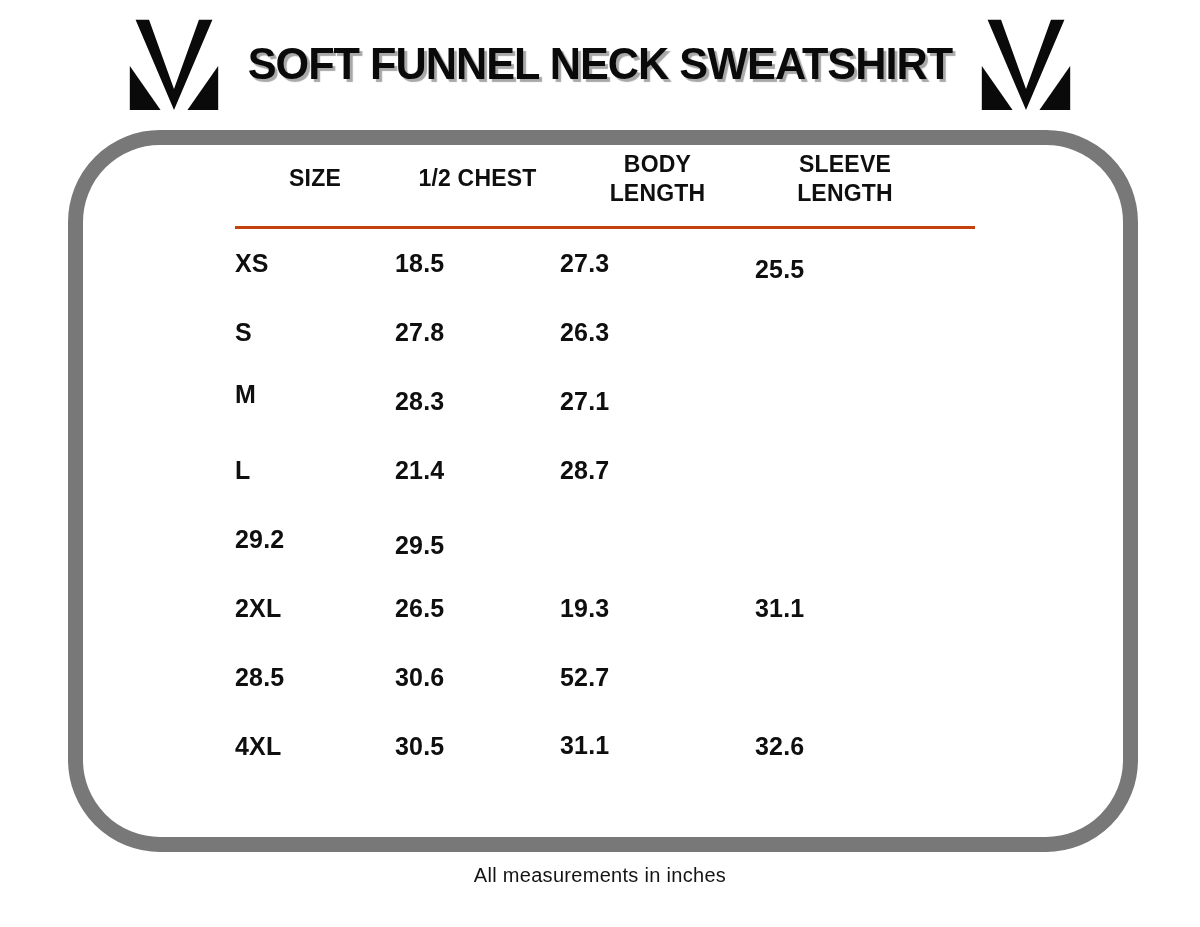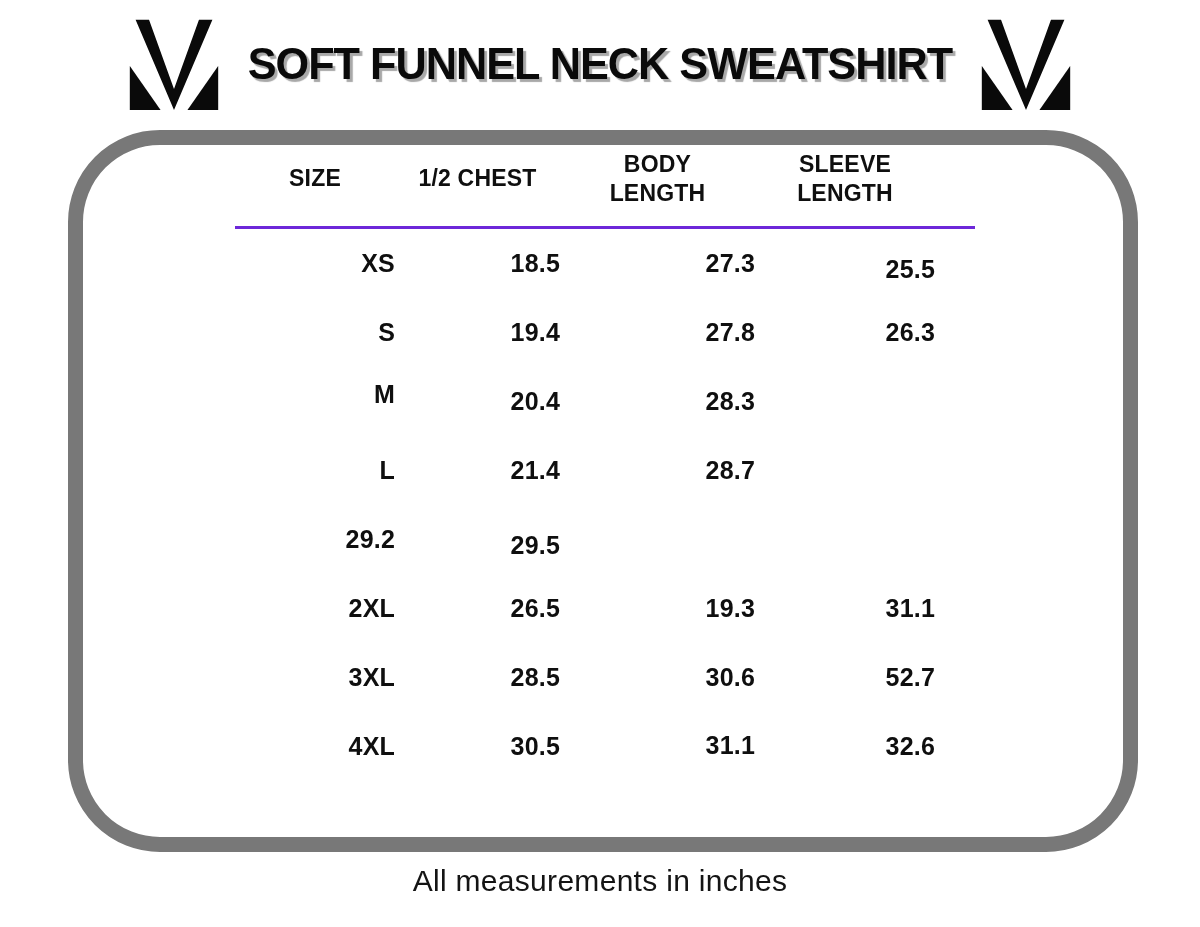--- a/index.html
+++ b/index.html
@@ -45,53 +45,53 @@
   .size-table {
     position: absolute;
     left: 235px; top: 150px;
     width: 740px;
   }
   .thead {
     display: grid;
     grid-template-columns: 160px 165px 195px 180px;
     align-items: center;
     min-height: 66px;
-    border-bottom: 3px solid #6d28d9;
+    border-bottom: 3px solid #c2410c;
     padding-bottom: 18px;
   }
   .th {
     text-align: center;
     font-weight: bold;
     font-size: 23px;
     line-height: 1.25;
     white-space: pre-line;
     letter-spacing: 0.2px;
   }
   .trow {
     display: grid;
     grid-template-columns: 160px 165px 195px 180px;
     align-items: center;
     height: 69px;
   }
   .td {
-    text-align: right;
+    text-align: left;
     font-weight: bold;
     font-size: 25px;
     letter-spacing: 0.2px;
   }
   
   .trow:nth-child(2) .c4, .trow:nth-child(6) .c4 { transform: translateY(6px); }
   .trow:nth-child(4) .c1 { transform: translateY(-7px); }
   .trow:nth-child(9) .c3 { transform: translateY(-5px); margin-top: 9px; }
   .footer-note {
     position: absolute;
     left: 0; right: 0;
     top: 864px;
     text-align: center;
-    font-size: 30px;
+    font-size: 20px;
     font-weight: 400;
     color: #141414;
     letter-spacing: 0.3px;
   }
 </style>
 </head>
 <body>
 
 <div class="page">
 
@@ -127,46 +127,44 @@
     </div>
 
     <div class="trow">
       <div class="td c1">XS</div>
       <div class="td c2">18.5</div>
       <div class="td c3">27.3</div>
       <div class="td c4">25.5</div>
     </div>
     <div class="trow">
       <div class="td c1">S</div>
-      <div class="td c2">19.4</div>
       <div class="td c3">27.8</div>
       <div class="td c4">26.3</div>
     </div>
     <div class="trow">
       <div class="td c1">M</div>
-      <div class="td c2">20.4</div>
       <div class="td c3">28.3</div>
+      <div class="td c4">27.1</div>
     </div>
     <div class="trow">
       <div class="td c1">L</div>
       <div class="td c2">21.4</div>
       <div class="td c3">28.7</div>
     </div>
     <div class="trow">
       <div class="td c3">29.2</div>
       <div class="td c4">29.5</div>
     </div>
     <div class="trow">
       <div class="td c1">2XL</div>
       <div class="td c2">26.5</div>
       <div class="td c3">19.3</div>
       <div class="td c4">31.1</div>
     </div>
     <div class="trow">
-      <div class="td c1">3XL</div>
       <div class="td c2">28.5</div>
       <div class="td c3">30.6</div>
       <div class="td c4">52.7</div>
     </div>
     <div class="trow">
       <div class="td c1">4XL</div>
       <div class="td c2">30.5</div>
       <div class="td c3">31.1</div>
       <div class="td c4">32.6</div>
     </div>

